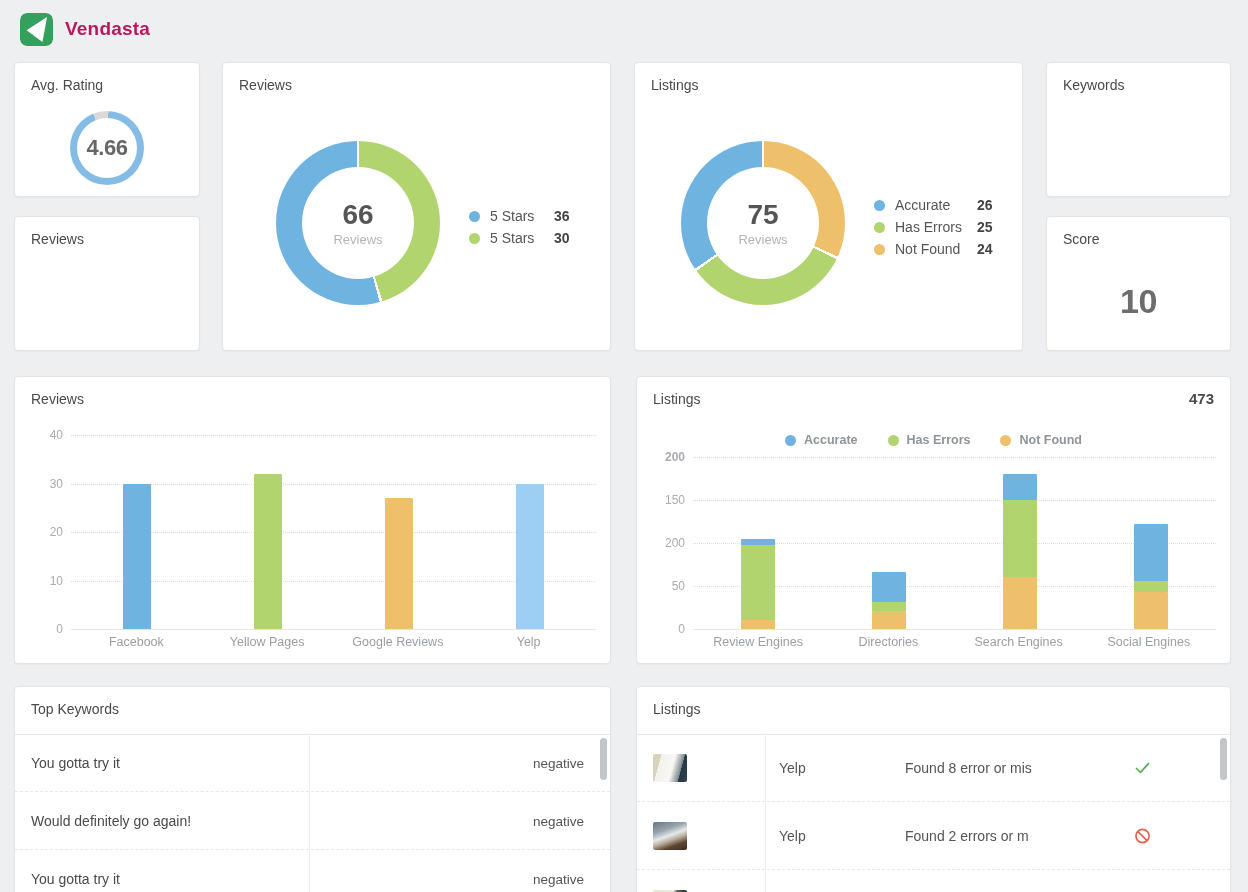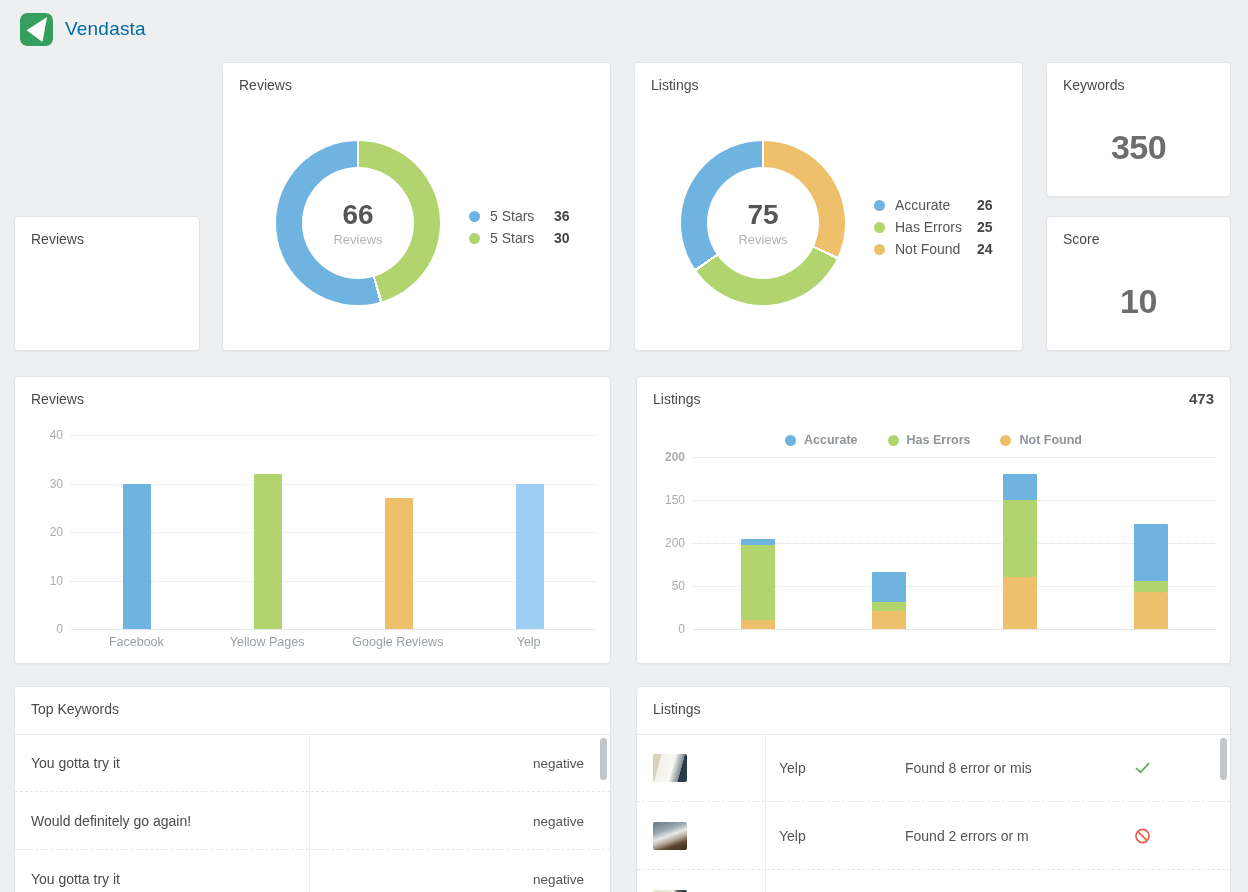--- a/index.html
+++ b/index.html
@@ -8,21 +8,21 @@
     font-family:"Liberation Sans","DejaVu Sans",sans-serif;
     background:#edeff1;
     color:#4a4a4a;
     overflow:hidden;
   }
   .page { position:relative; width:1248px; height:892px; overflow:hidden; background:#edeff1; }
 
   
   .header { position:absolute; left:0; top:0; width:100%; height:58px; display:flex; align-items:center; padding-left:20px; }
   .logo { width:33px; height:33px; border-radius:7px; display:block; }
-  .brand { margin-left:12px; font-size:19px; font-weight:normal; color:#0369a1; letter-spacing:.2px; }
+  .brand { margin-left:12px; font-size:19px; font-weight:bold; color:#be185d; letter-spacing:.2px; }
 
   
   .card { position:absolute; background:#fff; border:1px solid #e1e4e8; border-radius:4px; box-shadow:0 1px 2px rgba(0,0,0,.04); }
   .card-title { position:absolute; left:16px; top:14px; font-size:14px; color:#4a4a4a; }
   .card-total { position:absolute; right:16px; top:13px; font-size:15px; font-weight:bold; color:#4a4a4a; }
   .stat-value-wrap { position:absolute; left:0; right:0; top:36px; bottom:0; display:flex; align-items:center; justify-content:center; }
   .stat-value { font-size:34px; font-weight:bold; color:#6d6d6d; letter-spacing:-.5px; }
 
   
   .gauge { position:relative; width:74px; height:74px; border-radius:50%; }
@@ -77,20 +77,30 @@
 <div class="page">
 
   <div class="header">
     <svg class="logo" viewBox="0 0 100 100">
       <rect x="0" y="0" width="100" height="100" rx="20" fill="#35a05e"></rect>
       <polygon points="82,12 20,52 68,88" fill="#ffffff"></polygon>
     </svg>
     <div class="brand">Vendasta</div>
   </div>
 
+  <div class="card" style="left:14px; top:62px; width:186px; height:135px;">
+    <div class="card-title">Avg. Rating</div>
+    <div class="stat-value-wrap">
+      <div class="gauge" id="gauge" style="background: conic-gradient(from -22.032deg, rgb(217, 217, 217) 0deg, rgb(217, 217, 217) 24.48deg, rgb(133, 188, 229) 24.48deg, rgb(133, 188, 229) 360deg);">
+        <div class="gauge-inner">
+          <span class="gauge-value">4.66</span>
+        </div>
+      </div>
+    </div>
+  </div>
 
   <div class="card" style="left:14px; top:216px; width:186px; height:135px;">
     <div class="card-title">Reviews</div>
   </div>
 
   <div class="card" style="left:222px; top:62px; width:389px; height:289px;">
     <div class="card-title">Reviews</div>
     <div class="donut" id="donut-reviews" style="left: 53px; top: 78px; background: conic-gradient(rgb(255, 255, 255) 0deg, rgb(255, 255, 255) 1deg, rgb(178, 212, 110) 1deg, rgb(178, 212, 110) 162.636deg, rgb(255, 255, 255) 162.636deg, rgb(255, 255, 255) 163.636deg, rgb(255, 255, 255) 163.636deg, rgb(255, 255, 255) 164.636deg, rgb(111, 179, 224) 164.636deg, rgb(111, 179, 224) 359deg, rgb(255, 255, 255) 359deg, rgb(255, 255, 255) 360deg);">
       <div class="donut-hole">
         <span class="donut-center-value">66</span>
@@ -133,23 +143,20 @@
         <div class="legend-row">
           <span class="legend-dot" style="background: rgb(238, 192, 108);"></span>
           <span class="legend-label" style="width: 82px;">Not Found</span>
           <span class="legend-value">24</span>
         </div>
       </div>
   </div>
 
   <div class="card" style="left:1046px; top:62px; width:185px; height:135px;">
     <div class="card-title">Keywords</div>
-    <div class="stat-value-wrap">
-        <span class="stat-value">350</span>
-      </div>
   </div>
 
   <div class="card" style="left:1046px; top:216px; width:185px; height:135px;">
     <div class="card-title">Score</div>
     <div class="stat-value-wrap">
         <span class="stat-value">10</span>
       </div>
   </div>
 
   <div class="card" style="left:14px; top:376px; width:597px; height:288px;">
@@ -240,20 +247,26 @@
           </div>
           <div class="bar-col">
             <div class="stack-bar" style="width: 34px;">
               <div class="bar" style="height: 56.76px; background: rgb(111, 179, 224);"></div>
               <div class="bar" style="height: 11.18px; background: rgb(178, 212, 110);"></div>
               <div class="bar" style="height: 36.98px; background: rgb(238, 192, 108);"></div>
             </div>
           </div>
         </div>
       </div>
+    <div class="cat-row" id="cats-listings" style="top:258px; left:56px; right:16px;">
+        <div class="cat-label">Review Engines</div>
+        <div class="cat-label">Directories</div>
+        <div class="cat-label">Search Engines</div>
+        <div class="cat-label">Social Engines</div>
+      </div>
   </div>
 
   <div class="card tbl-card" style="left:14px; top:686px; width:597px; height:240px;">
     <div class="card-title">Top Keywords</div>
     <div class="tbl-head-rule"></div>
     <div class="tbl-vline" style="left:294px;"></div>
     <div class="tbl-rows" id="kw-rows">
         <div class="kw-row">
           <div class="kw-text">You gotta try it</div>
           <div class="kw-sent">negative</div>

